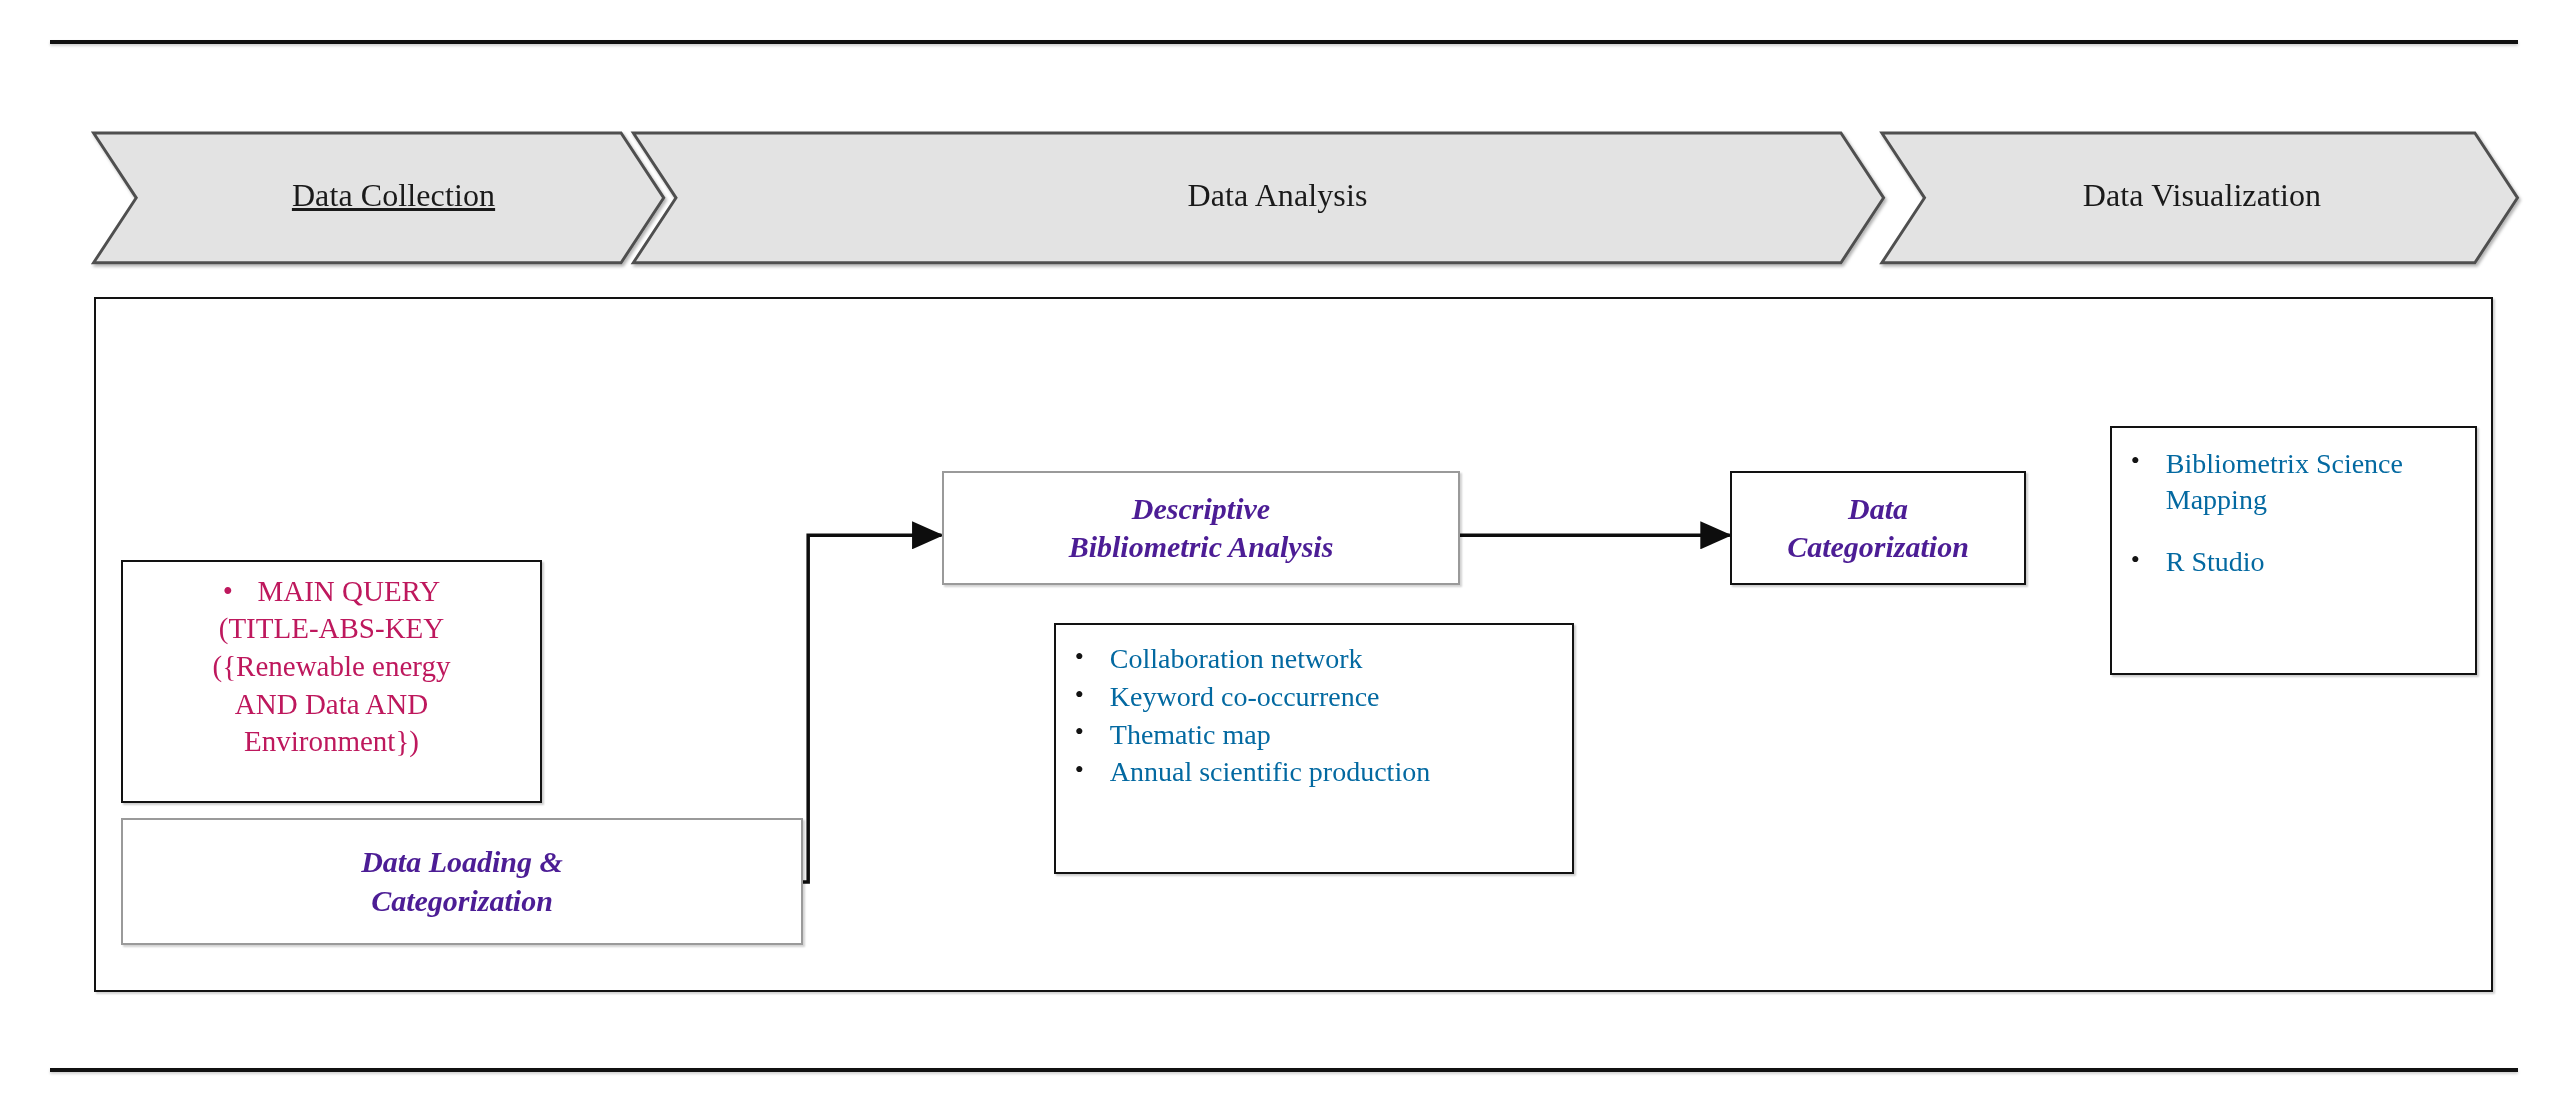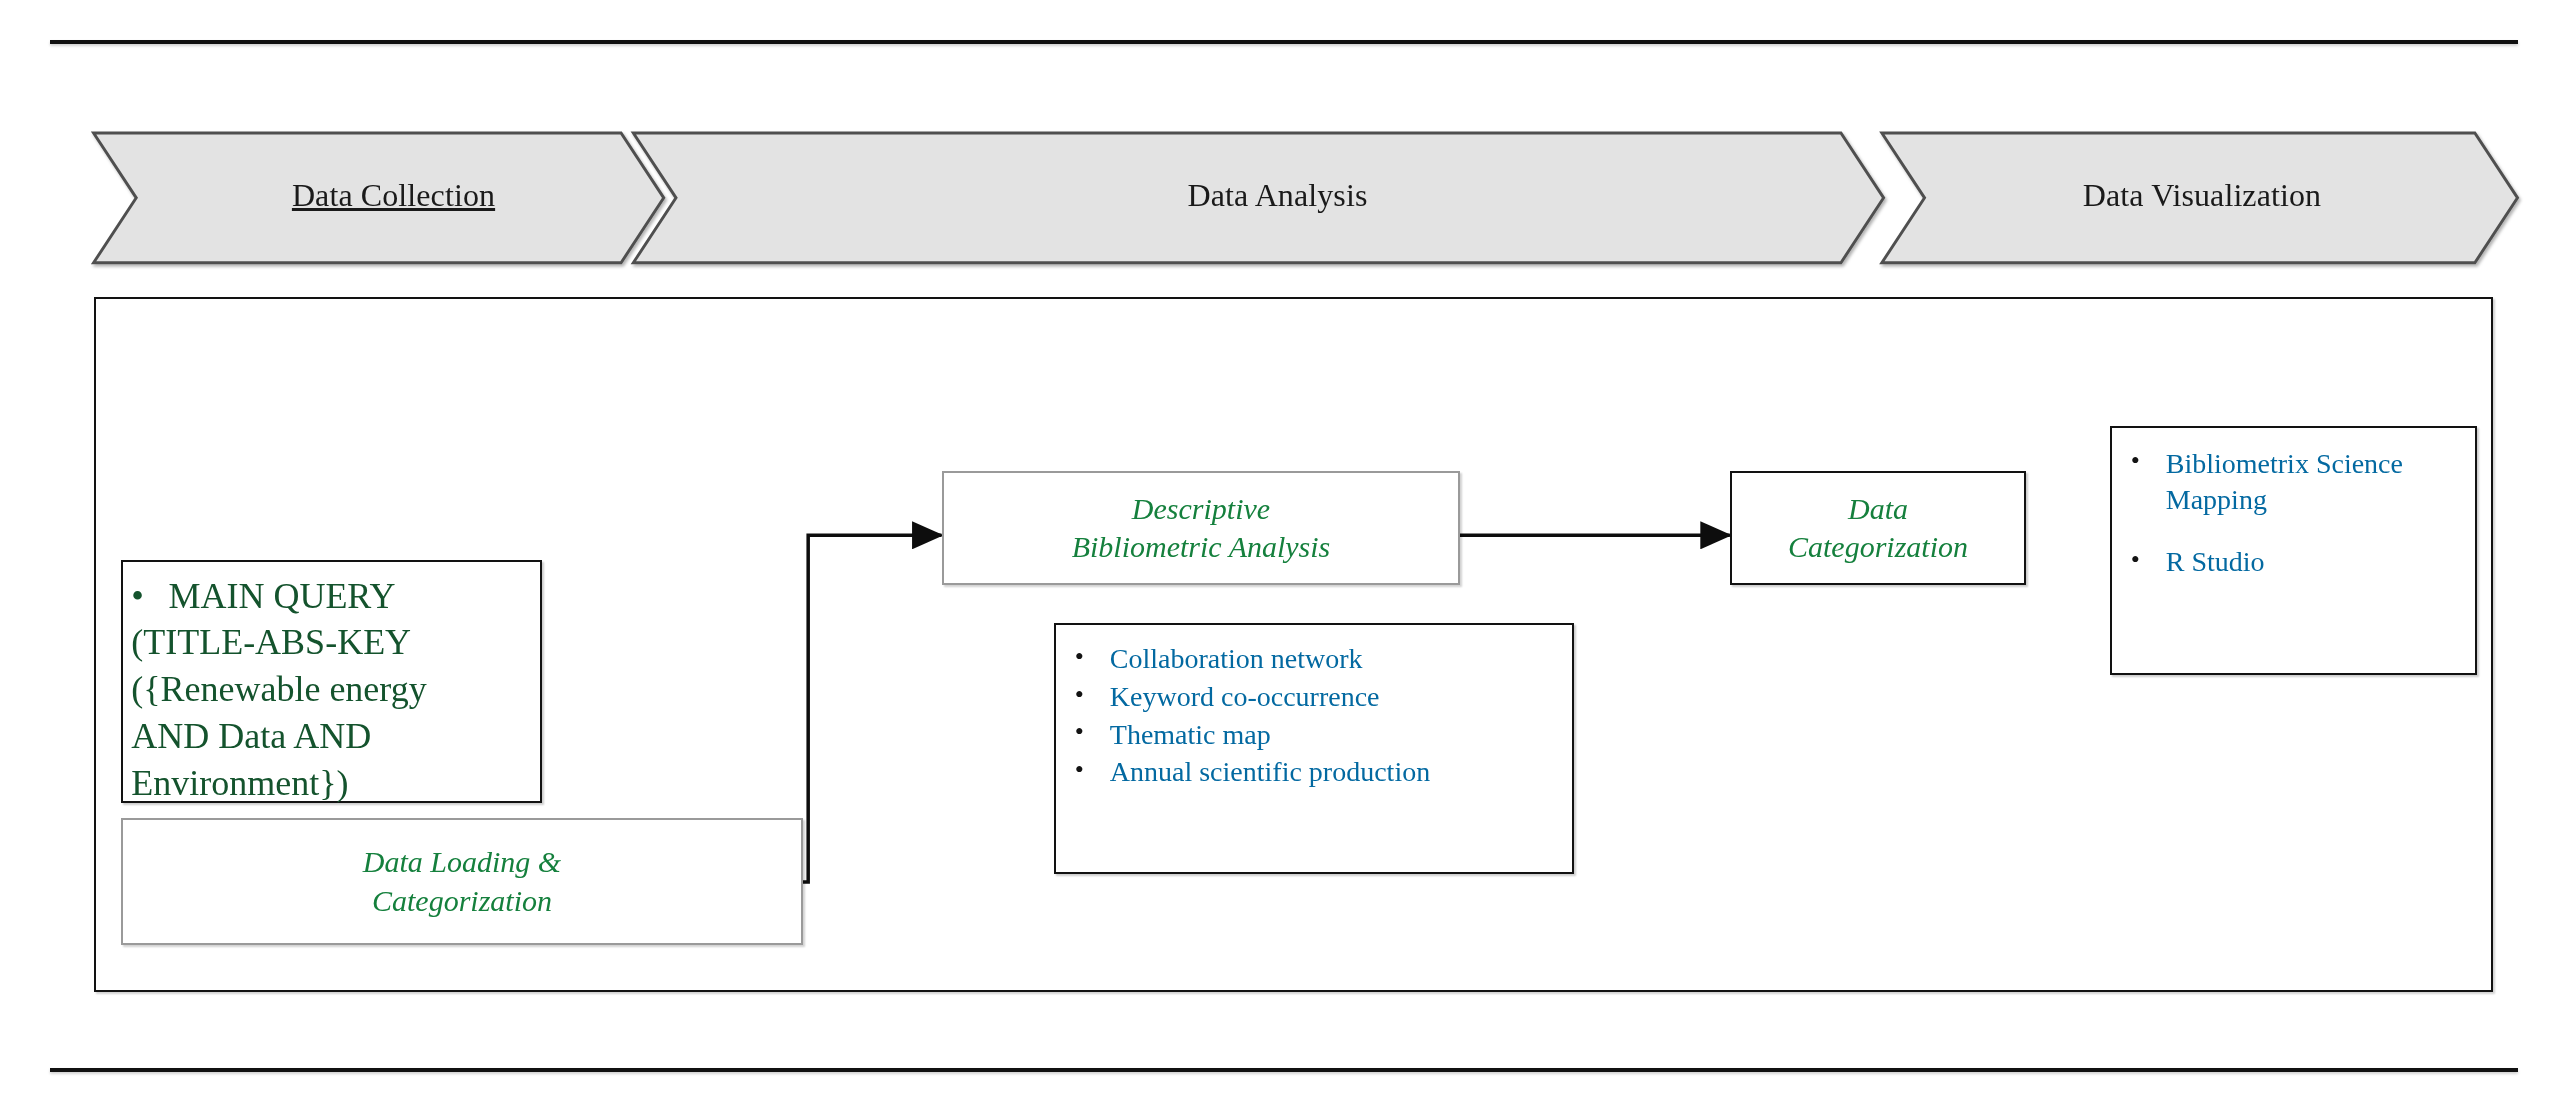--- a/index.html
+++ b/index.html
@@ -70,25 +70,25 @@
     background: #ffffff;
     display: flex;
     flex-direction: column;
     justify-content: center;
   }
   .node.black-border { border: 2.9px solid #121212; box-shadow: 1.8px 1.8px 1.8px rgba(0,0,0,0.20); }
   .node.gray-border  { border: 2.9px solid #9a9a9a; box-shadow: 1.8px 1.8px 1.8px rgba(0,0,0,0.18); }
 
   .node-title {
     text-align: center;
-    font-weight: normal;
+    font-weight: bold;
     font-style: italic;
     font-size: 30px;
     line-height: 1.28;
-    color: #15803d;
+    color: #4c1d95;
     padding: 0 7px;
   }
 
   
   .bullet-list {
     list-style: none;
     margin: 0;
     padding: 0;
   }
   .bullet-list li {
@@ -105,24 +105,24 @@
     left: 13px;
     top: -1.2px;
     font-size: 26px;
     color: #131313;
   }
   .bullet-list li.spaced { margin-top: 26px; }
 
   
   .query-box { padding: 10.5px 8.2px 10.5px 8.2px; justify-content: flex-start; }
   .query-text {
-    font-size: 36px;
+    font-size: 29px;
     line-height: 1.30;
-    color: #14532d;
-    text-align: left;
+    color: #be185d;
+    text-align: center;
   }
   .query-text .q-first { display: block; }
   .query-text .q-bullet { display: inline-block; margin-right: 24.6px; }
 
   .center-list-box { padding: 16.4px 8.2px 16.4px 5.8px; justify-content: flex-start; }
   .right-list-box  { padding: 17.5px 8.2px 17.5px 5.8px; justify-content: flex-start; }
 
   
   .connector-layer {
     position: absolute;

